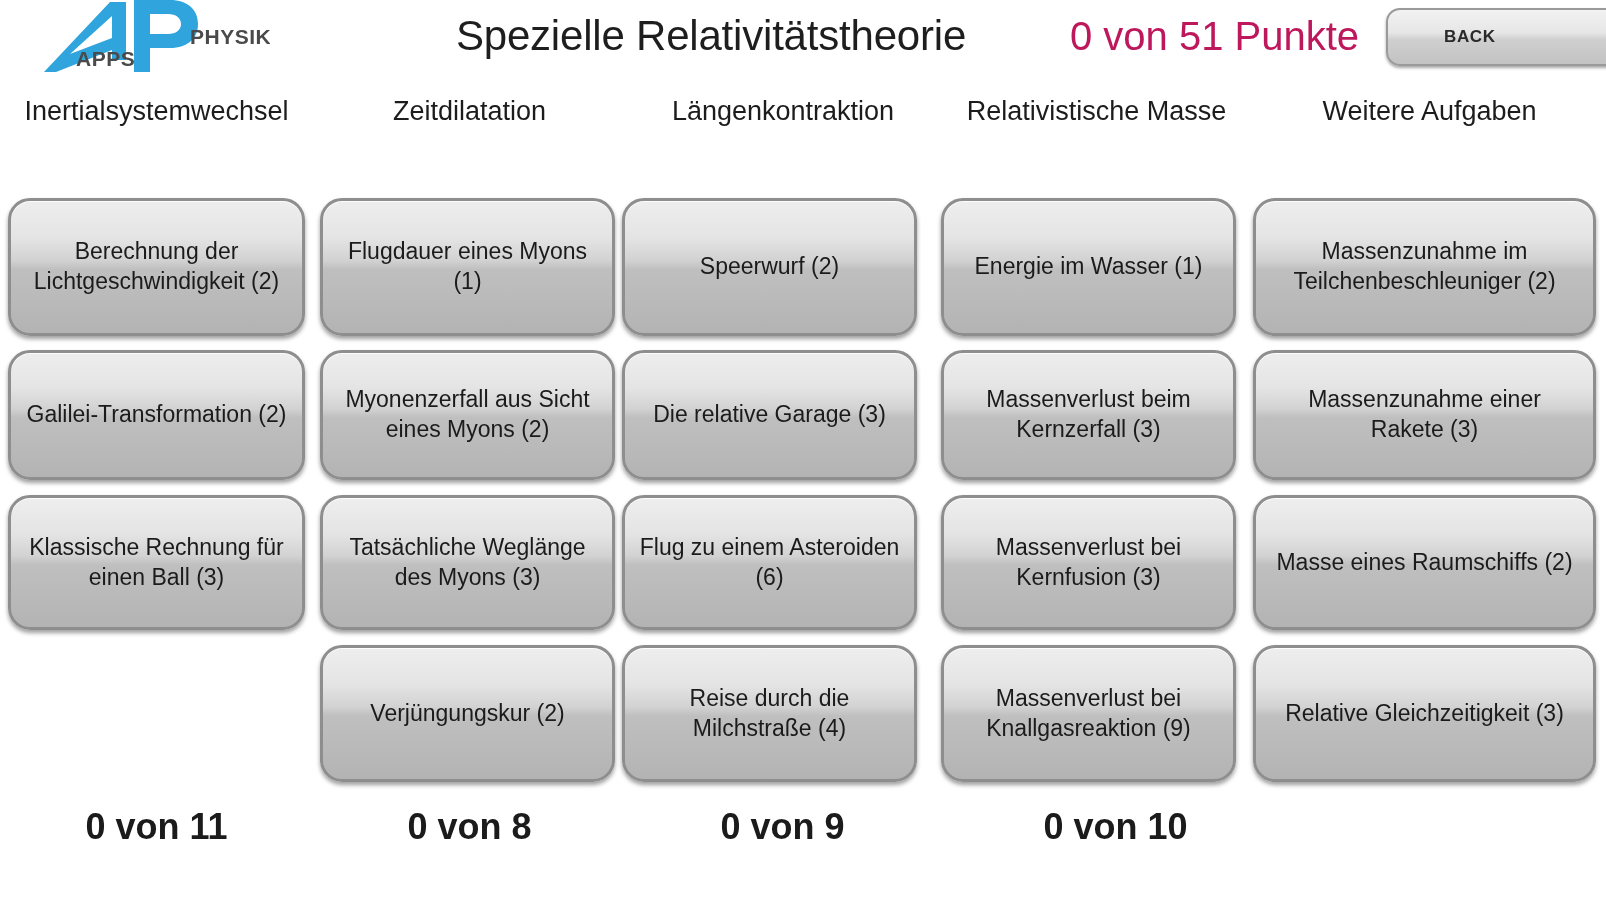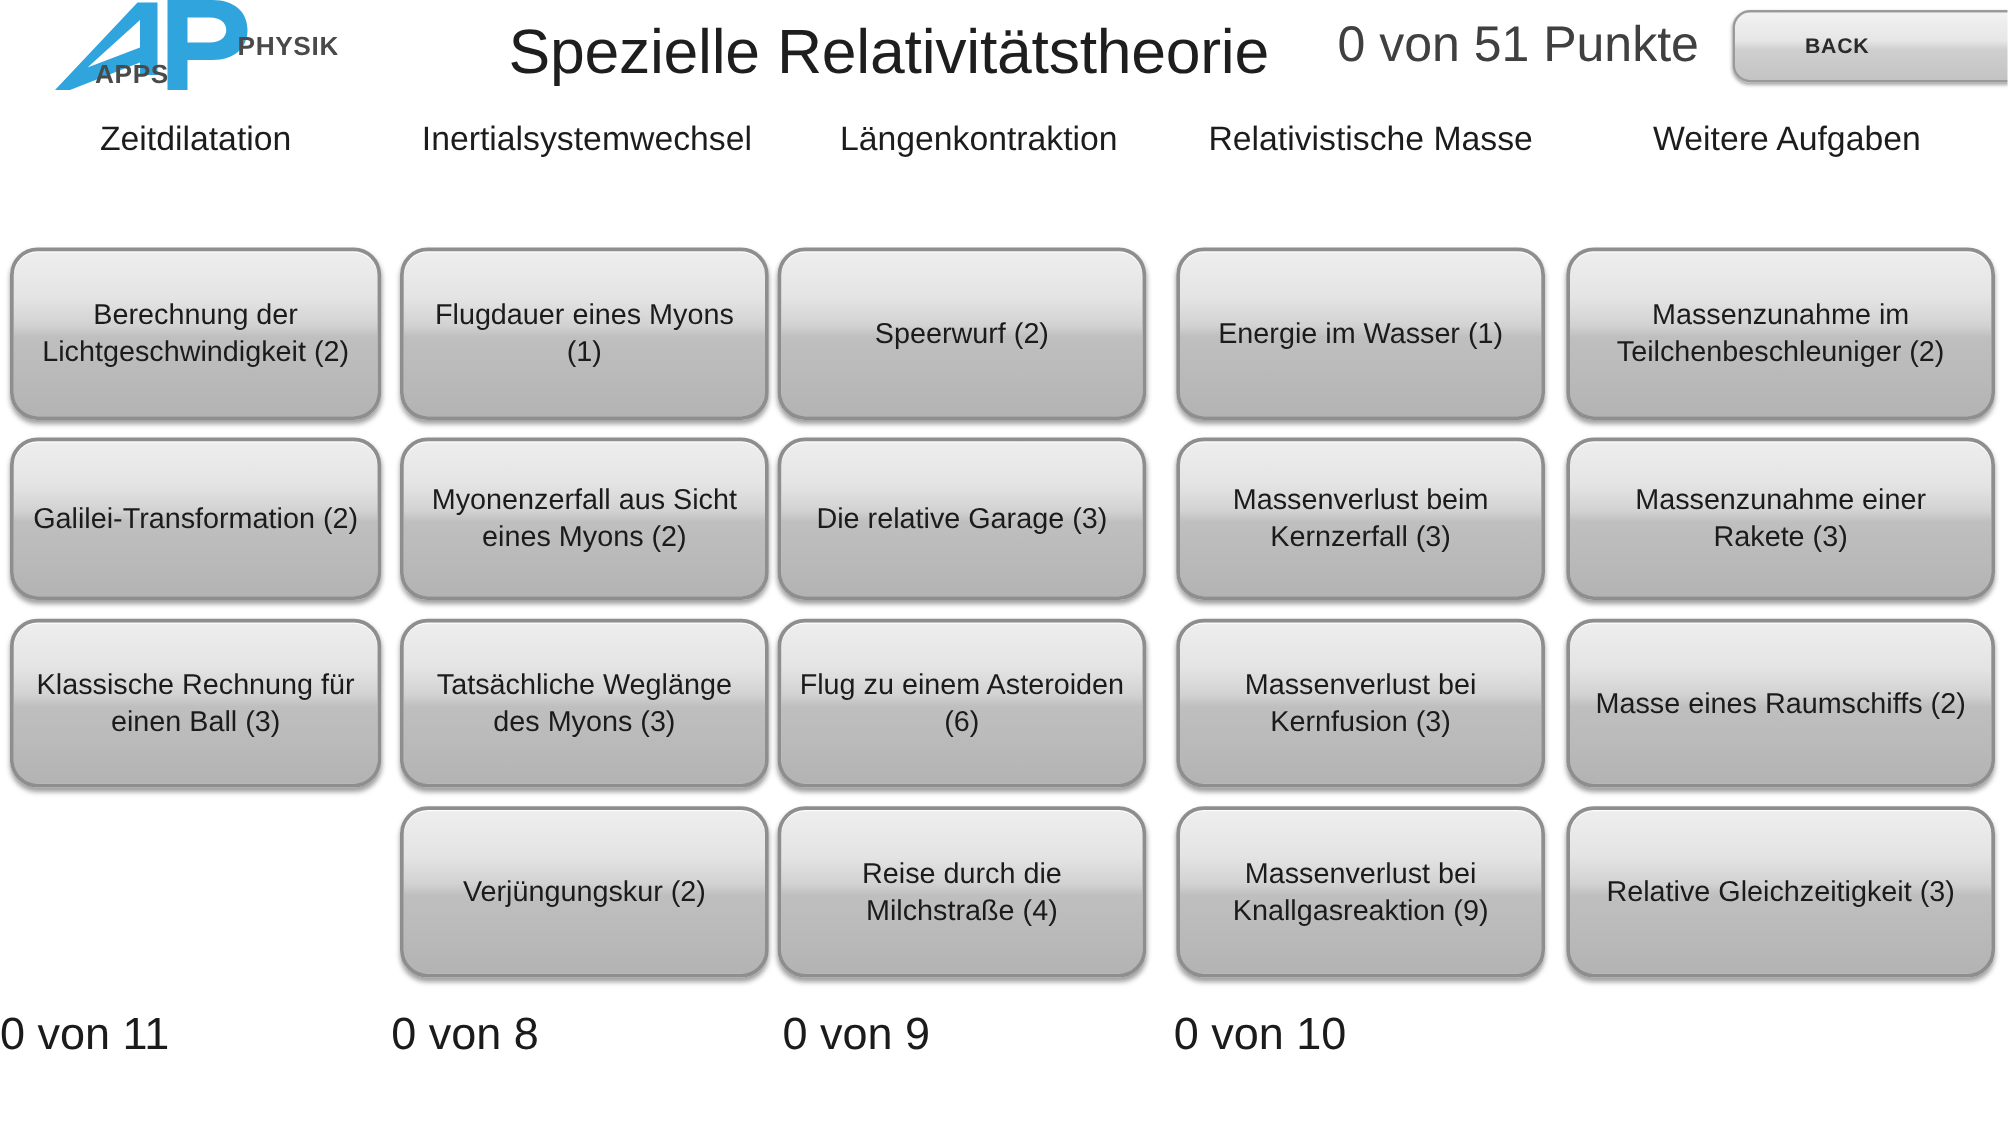--- a/index.html
+++ b/index.html
@@ -17,32 +17,32 @@
     position:absolute;left:0;top:0;width:1606px;height:88px;
   }
   #logo{
     position:absolute;left:38px;top:-2px;width:232px;height:80px;
   }
   #logo svg{display:block;}
 
   #app-title{
     position:absolute;left:403px;top:12px;width:616px;
     text-align:center;
-    font-size:50px;
+    font-size:42px;
     font-weight:400;
     letter-spacing:-0.2px;
     color:#1e1e1e;
     white-space:nowrap;
   }
 
   #score-total{
     position:absolute;left:1070px;top:14px;
     font-size:40px;
     font-weight:400;
-    color:#404040;
+    color:#be185d;
     white-space:nowrap;
   }
 
   #back-button{
     position:absolute;left:1386px;top:8px;
     width:250px;height:58px;
     border-radius:14px;
     border:2px solid #9a9a9a;
     background:linear-gradient(to bottom,#f2f2f2 0%,#e6e6e6 42%,#cfcfcf 55%,#c3c3c3 100%);
     box-shadow:0 2px 3px rgba(0,0,0,.35);
@@ -117,22 +117,23 @@
   .r2{top:305px;height:135px;}
   .r3{top:455px;height:137px;}
 
   
   #footer{
     position:absolute;left:0;top:806px;width:1606px;height:70px;
     display:flex;
   }
   .col-foot{
     flex:0 0 auto;
+    text-align:center;
     font-size:36px;
-    font-weight:400;
+    font-weight:700;
     color:#1b1b1b;
     white-space:nowrap;
   }
   .col-foot.f0{width:313px;}
   .col-foot.f1{width:313px;}
   .col-foot.f2{width:314px;}
   .col-foot.f3{width:313px;}
   .col-foot.f4{width:353px;}
 </style>
 </head>
@@ -157,22 +158,22 @@
   <div id="app-title">Spezielle Relativitätstheorie</div>
 
   <div id="score-total">0 von 51 Punkte</div>
 
   <div id="back-button">
     <span>BACK</span>
   </div>
 </div>
 
 <div id="col-headers">
+  <div class="col-head c0">Inertialsystemwechsel</div>
   <div class="col-head c1">Zeitdilatation</div>
-  <div class="col-head c0">Inertialsystemwechsel</div>
   <div class="col-head c2">Längenkontraktion</div>
   <div class="col-head c3">Relativistische Masse</div>
   <div class="col-head c4">Weitere Aufgaben</div>
 </div>
 
 <div id="grid">
 
   <div class="column c0">
     <div class="task-btn r0">
         <span class="lbl">Berechnung der Lichtgeschwindigkeit (2)</span>

